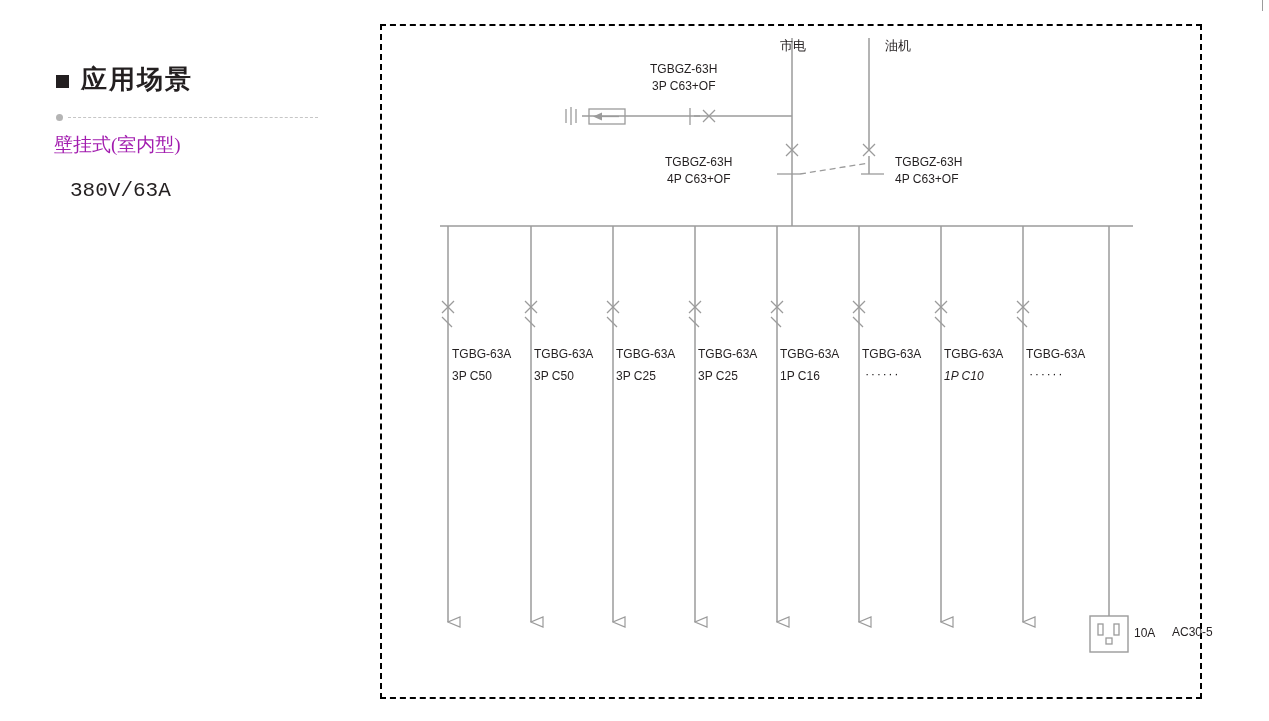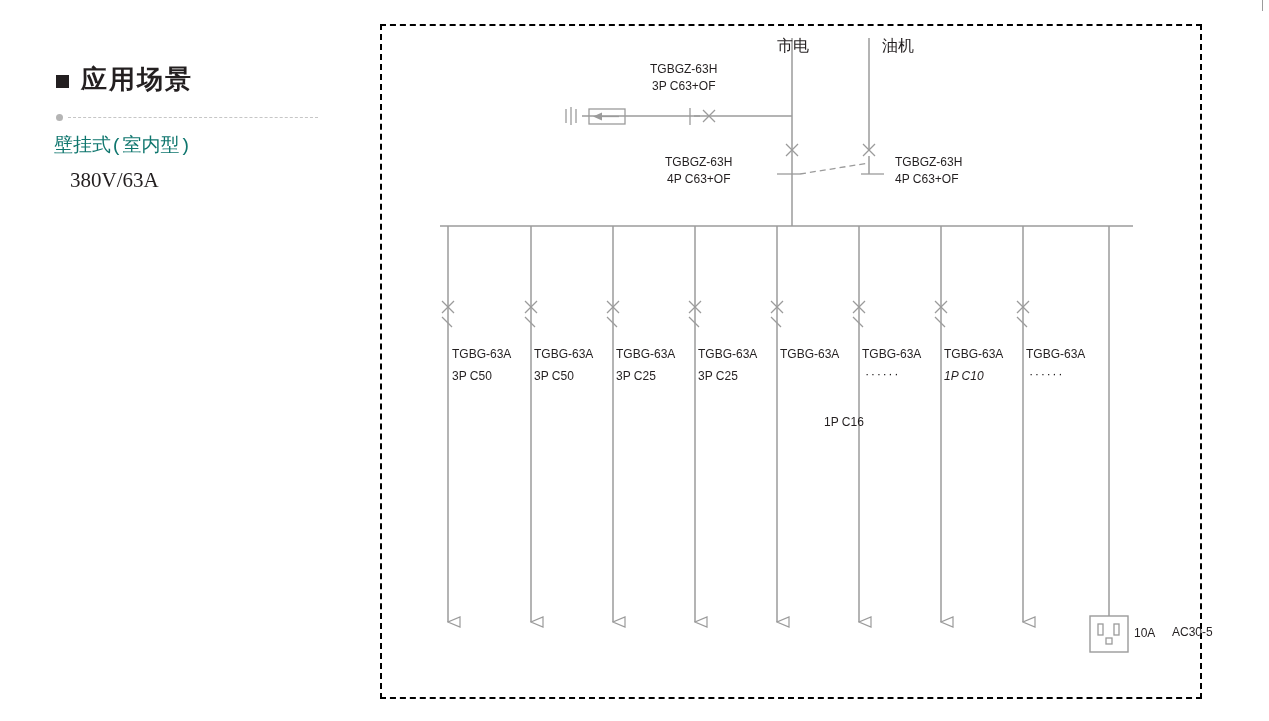--- a/index.html
+++ b/index.html
@@ -48,27 +48,27 @@
     width: 7px; height: 7px; border-radius: 50%;
     background: #b4b4b4;
   }
   #dash-line {
     position: absolute; left: 12px; top: 5px;
     width: 250px; height: 0;
     border-top: 1px dashed #c6c6c6;
   }
   #sub-line-1 {
     position: absolute; left: 54px; top: 132px;
-    font-size: 19px; color: #0f766e;
+    font-size: 19px; color: #a21caf;
+    font-family: Liberation Serif, serif;
+  }
+  #sub-line-2 {
+    position: absolute; left: 70px; top: 179px;
+    font-size: 21px; color: #231f20;
     font-family: Liberation Mono, monospace;
-  }
-  #sub-line-2 {
-    position: absolute; left: 70px; top: 168px;
-    font-size: 21px; color: #231f20;
-    font-family: Liberation Serif, serif;
   }
 
   
   #diagram-frame {
     position: absolute; left: 380px; top: 24px;
     width: 822px; height: 675px;
     border: 2px dashed #000000;
   }
 
   
@@ -80,21 +80,21 @@
 
   
   .dlabel {
     position: absolute;
     font-size: 12px;
     color: #231f20;
     line-height: 17px;
     white-space: pre;
     font-family: "Liberation Sans", sans-serif;
   }
-  .dlabel.cjk { font-family: Liberation Sans, sans-serif; font-size: 16px; }
+  .dlabel.cjk { font-family: Liberation Sans, sans-serif; font-size: 13px; }
   .dlabel.center { text-align: center; }
   .dots {
     position: absolute;
     font-size: 13px; letter-spacing: 1.5px; color: #231f20;
     font-family: "Liberation Sans", sans-serif;
   }
 </style>
 </head>
 <body>
 
@@ -234,21 +234,21 @@
 <div class="dlabel" style="left:534px; top:346px;">TGBG-63A</div>
 <div class="dlabel" style="left:534px; top:368px;">3P C50</div>
 
 <div class="dlabel" style="left:616px; top:346px;">TGBG-63A</div>
 <div class="dlabel" style="left:616px; top:368px;">3P C25</div>
 
 <div class="dlabel" style="left:698px; top:346px;">TGBG-63A</div>
 <div class="dlabel" style="left:698px; top:368px;">3P C25</div>
 
 <div class="dlabel" style="left:780px; top:346px;">TGBG-63A</div>
-<div class="dlabel" style="left:824px; top:368px;margin-top:46px;">1P C16</div>
+<div class="dlabel" style="left:780px; top:368px;">1P C16</div>
 
 <div class="dlabel" style="left:862px; top:346px;">TGBG-63A</div>
 <div class="dots" style="left:865px; top:366px;">······</div>
 
 <div class="dlabel" style="left:944px; top:346px;">TGBG-63A</div>
 <div class="dlabel" style="left:944px; top:368px;font-style:italic;">1P C10</div>
 
 <div class="dlabel" style="left:1026px; top:346px;">TGBG-63A</div>
 <div class="dots" style="left:1029px; top:366px;">······</div>
 

